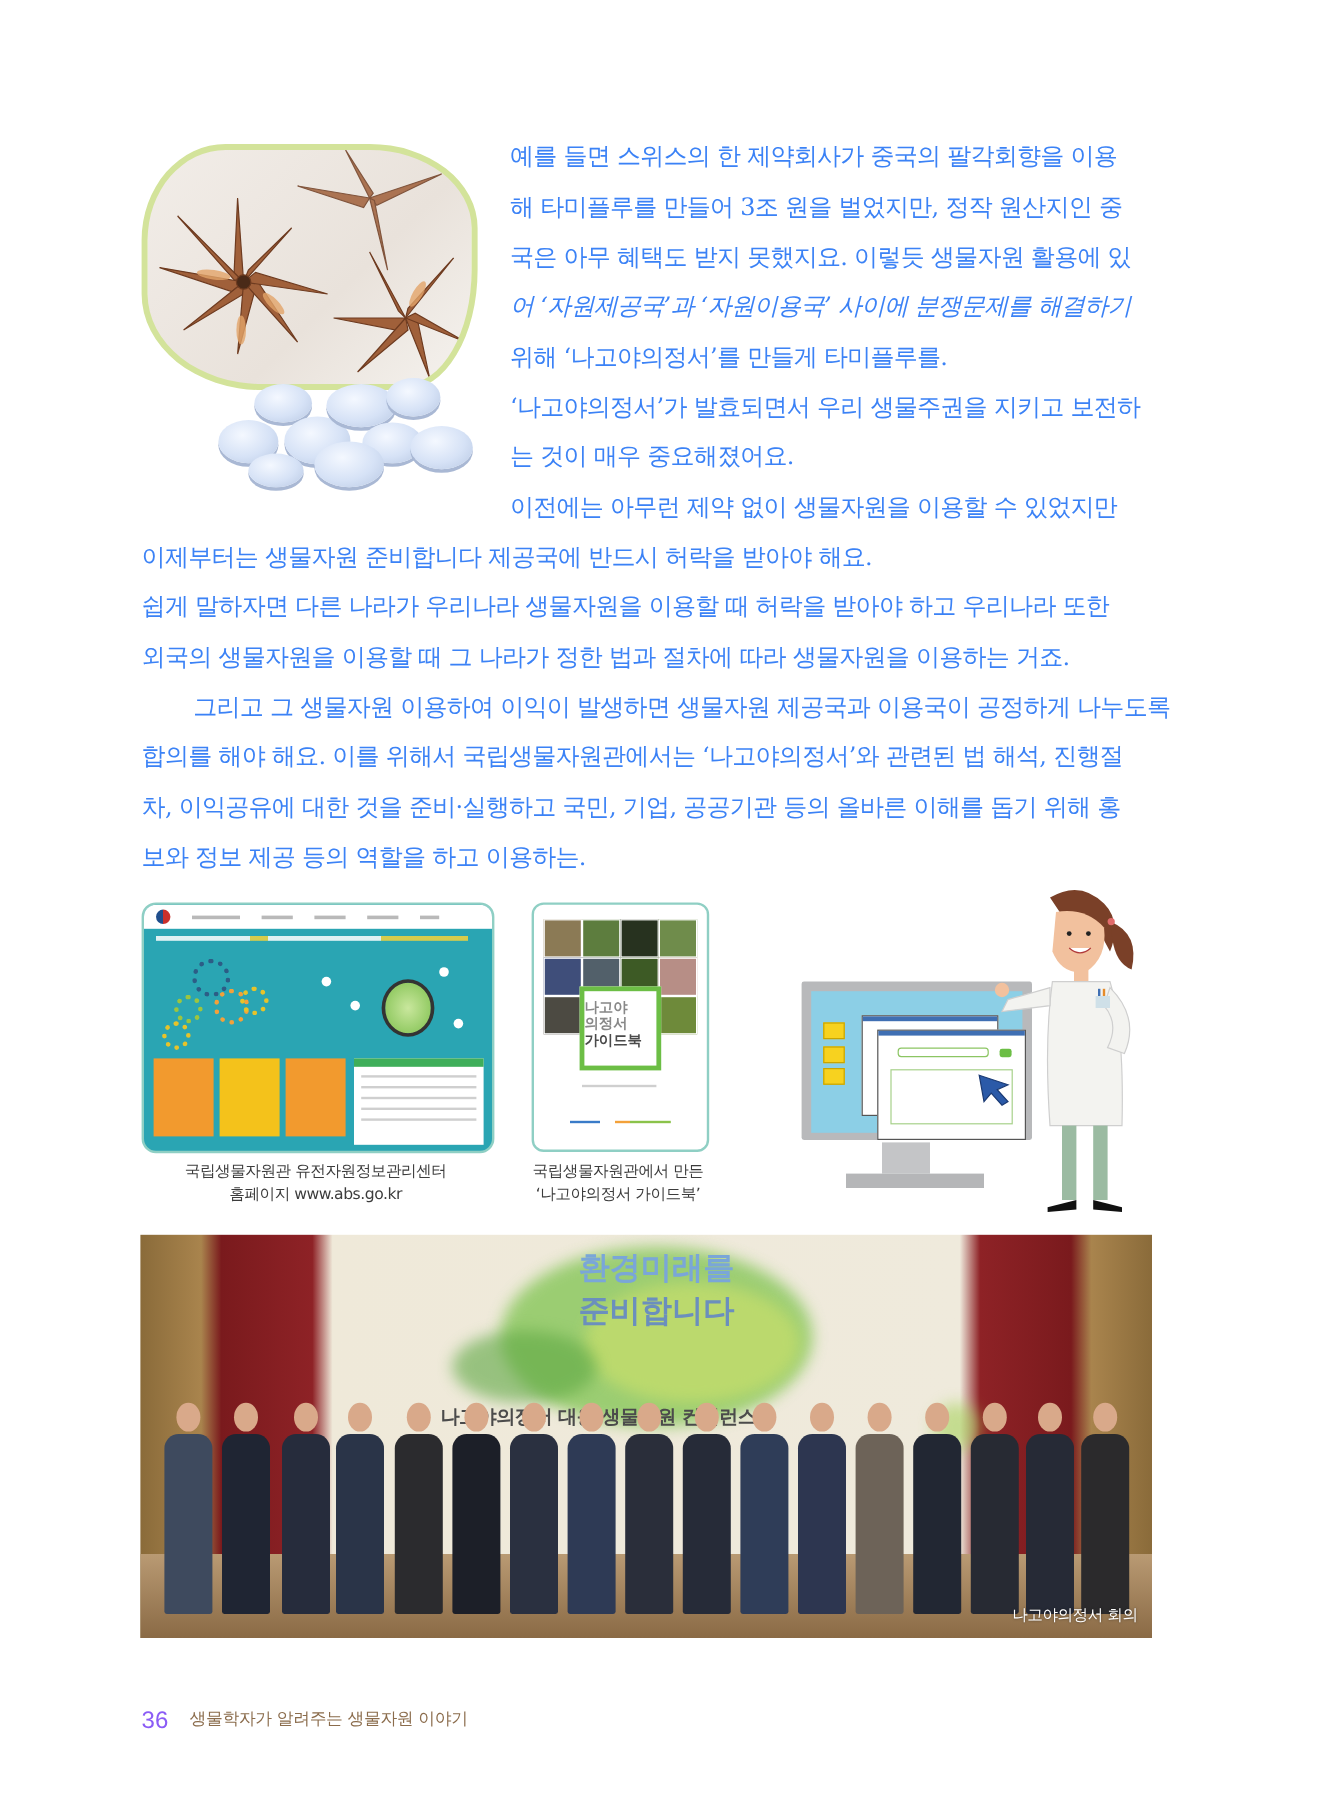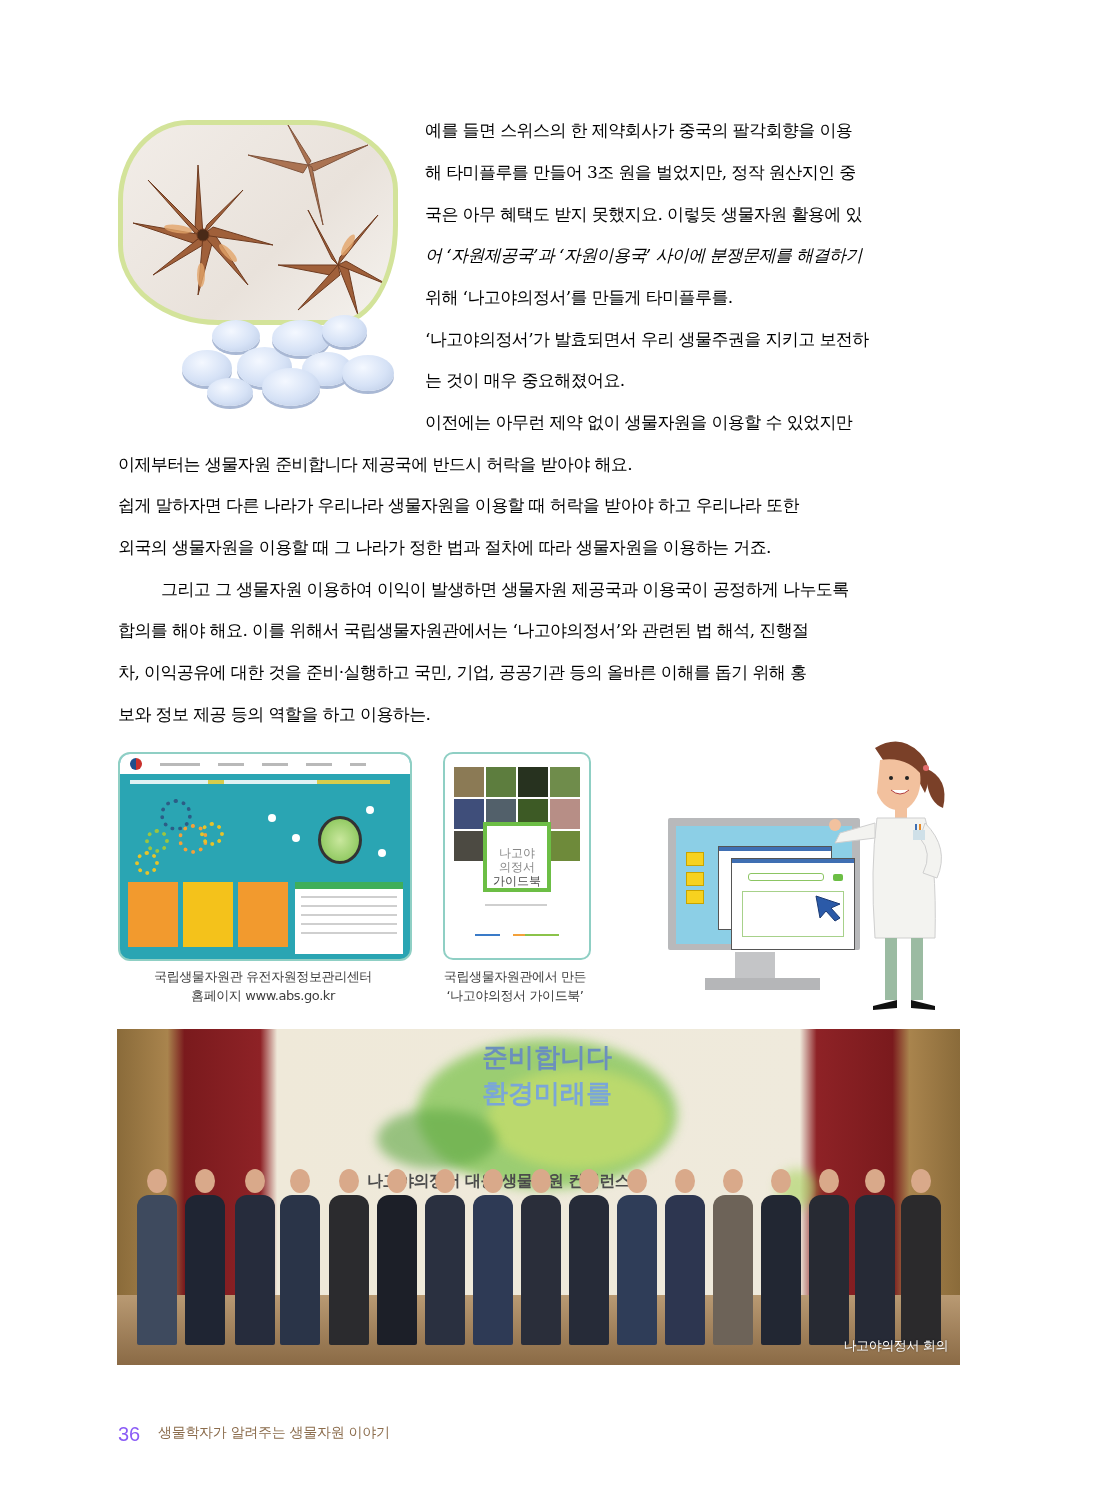--- a/index.html
+++ b/index.html
@@ -1,40 +1,40 @@
 <!DOCTYPE html>
 <html><head>
   <meta charset="utf-8">
   <style>
     html, body { margin: 0; padding: 0; background: #ffffff; }
     body { width: 1100px; height: 1505px; position: relative; overflow: hidden;
       font-family: "DejaVu Serif", "Liberation Serif", serif; color: #231f20; }
     .abs { position: absolute; }
-    .body-line { position: absolute; font-size: 17px; line-height: 20px; white-space: nowrap; letter-spacing: -0.6px; color: #000000; }
+    .body-line { position: absolute; font-size: 20px; line-height: 20px; white-space: nowrap; letter-spacing: -0.6px; color: #3b82f6; }
 
     
     .anise-frame { left: 118px; top: 120px; width: 270px; height: 195px; border: 5px solid #d3e39a; border-radius: 70px 90px 60px 100px / 80px 70px 100px 80px; background: linear-gradient(135deg, #f2ede8 0%, #e9e2db 60%, #f5f2ee 100%); overflow: hidden; }
     .pill { position: absolute; border-radius: 50%; background: radial-gradient(ellipse at 40% 35%, #f4f8ff 0%, #d6e2f6 55%, #b7c7e2 100%); box-shadow: 0 3px 0 #a9b8d4; }
 
     
     .site { left: 118px; top: 752px; width: 290px; height: 205px; border: 2px solid #8fcfc4; border-radius: 12px; overflow: hidden; background: #2aa5b3; }
     .site-top { height: 20px; background: #ffffff; display: flex; align-items: center; gap: 18px; padding-left: 10px; }
     .site-top .dot { width: 12px; height: 12px; border-radius: 50%; background: conic-gradient(#c9302c 0 50%, #1f4e8c 50% 100%); }
     .site-top .bar { height: 3px; width: 26px; background: #b9b9b9; }
     .site-banner { font-family: "DejaVu Sans", sans-serif; color: #fff; font-size: 6px; padding: 6px 10px; }
     .site-box { position: absolute; top: 128px; width: 50px; height: 65px; }
     .site-list { position: absolute; left: 175px; top: 128px; width: 108px; height: 65px; background: #fff; border-top: 7px solid #3fae5a; }
     .site-list .ln { height: 2px; background: #cfcfcf; margin: 7px 6px 0 6px; }
     .gear { position: absolute; border-radius: 50%; border: 4px dotted; }
 
     
     .book { left: 443px; top: 752px; width: 144px; height: 204px; border: 2px solid #8fcfc4; border-radius: 10px; background: #fff; overflow: hidden; }
     .book-grid { position: absolute; left: 8px; top: 12px; width: 128px; height: 96px; display: grid; grid-template-columns: repeat(4, 1fr); grid-template-rows: repeat(3, 1fr); }
     .book-grid div { border: 0.5px solid #ffffff; }
-    .book-title { position: absolute; left: 38px; top: 68px; width: 68px; height: 70px; background: #fff; border: 4px solid #6cbe45; font-family: "DejaVu Sans", sans-serif; font-weight: normal; color: #4a4a4a; text-align: center; font-size: 12px; line-height: 14px; padding-top: 20px; box-sizing: border-box; }
+    .book-title { position: absolute; left: 38px; top: 68px; width: 68px; height: 70px; background: #fff; border: 4px solid #6cbe45; font-family: "DejaVu Sans", sans-serif; font-weight: bold; color: #4a4a4a; text-align: left; font-size: 12px; line-height: 14px; padding-top: 6px; box-sizing: border-box; }
     .book-title .t1 { color: #888; }
 
     .caption { position: absolute; font-family: "DejaVu Sans", sans-serif; font-size: 13px; line-height: 19px; color: #3c3c3c; text-align: center; white-space: nowrap; letter-spacing: -0.4px; }
 
     
     .monitor { left: 668px; top: 818px; width: 192px; height: 132px; background: #b8b9bb; border-radius: 2px; }
     .screen { position: absolute; left: 8px; top: 8px; width: 176px; height: 118px; background: #8ccfe6; }
     .folder { position: absolute; left: 10px; width: 16px; height: 12px; background: #f7d21f; border: 1px solid #c9a400; }
     .win { position: absolute; background: #fff; border: 1px solid #555; }
     .win .tb { height: 4px; background: #3f6fb3; }
@@ -246,22 +246,22 @@
     <path d="M86,262 L110,268 L110,272 L86,270 Z" fill="#111"></path>
   </svg>
 </div>
 
 <div class="abs photo">
   <div class="splash" style="left:300px;top:10px;width:260px;height:150px;background:#7fc450;opacity:0.75;"></div>
   <div class="splash" style="left:370px;top:40px;width:180px;height:100px;background:#c9df6b;opacity:0.7;"></div>
   <div class="splash" style="left:260px;top:80px;width:120px;height:60px;background:#5ea843;opacity:0.6;"></div>
   <div class="splash" style="left:660px;top:140px;width:40px;height:40px;background:#a9d35e;opacity:0.6;"></div>
   <div class="banner-text" style="left:330px;top:10px;width:200px;">
+    <div style="color:#7aa6d8;">환경미래를</div>
     <div style="color:#6b8fbd;">준비합니다</div>
-    <div style="color:#7aa6d8;">환경미래를</div>
   </div>
   <div class="conf-text" style="left:250px;top:142px;">나고야의정서 대응 생물자원 컨퍼런스</div>
   <div class="photo-floor"></div>
 
   <div class="person" style="left:20px;">
       <div class="head"></div>
       <div class="suit" style="background:#3e4a5e;"></div>
     </div>
   <div class="person" style="left:68px;">
       <div class="head"></div>

